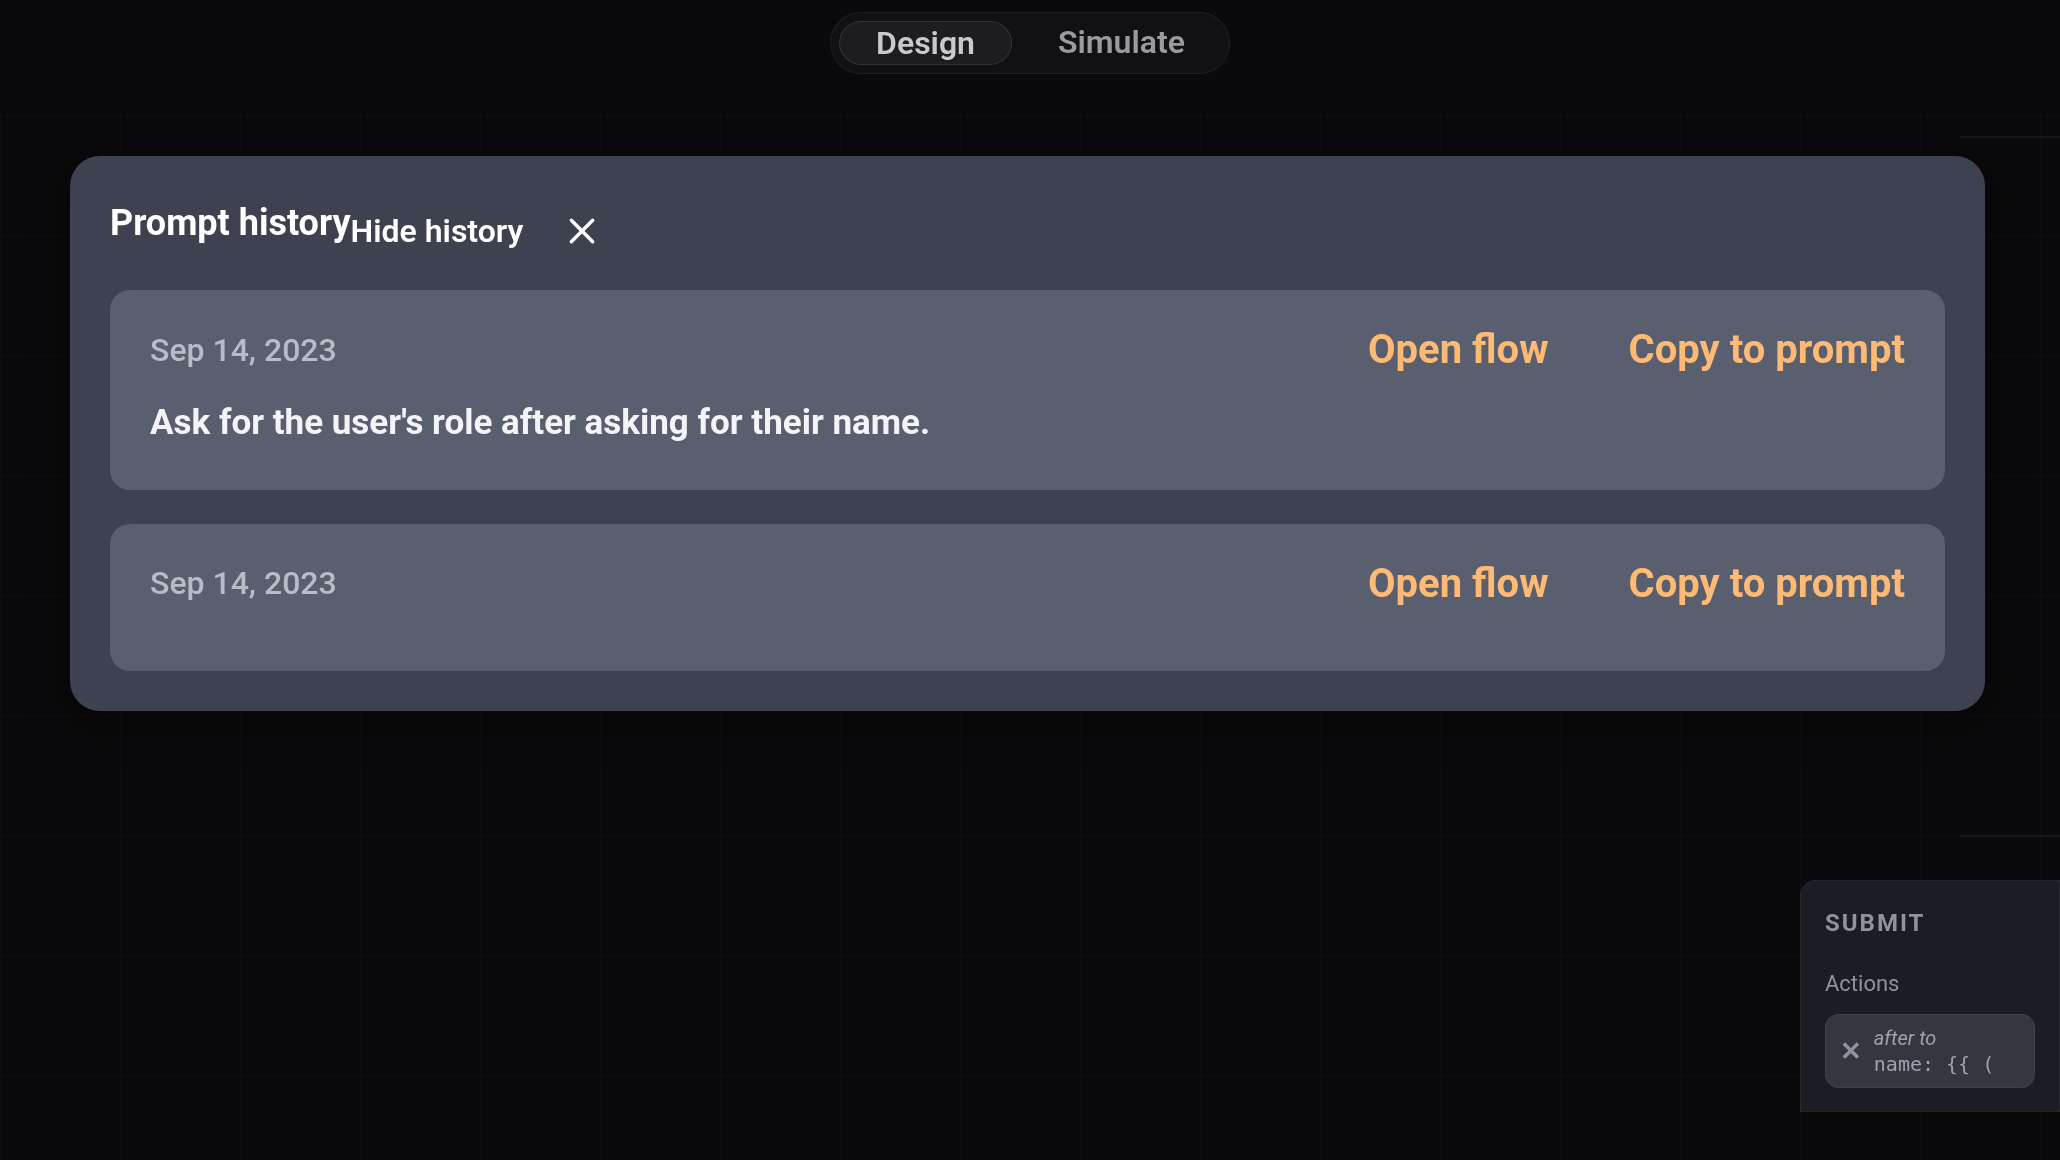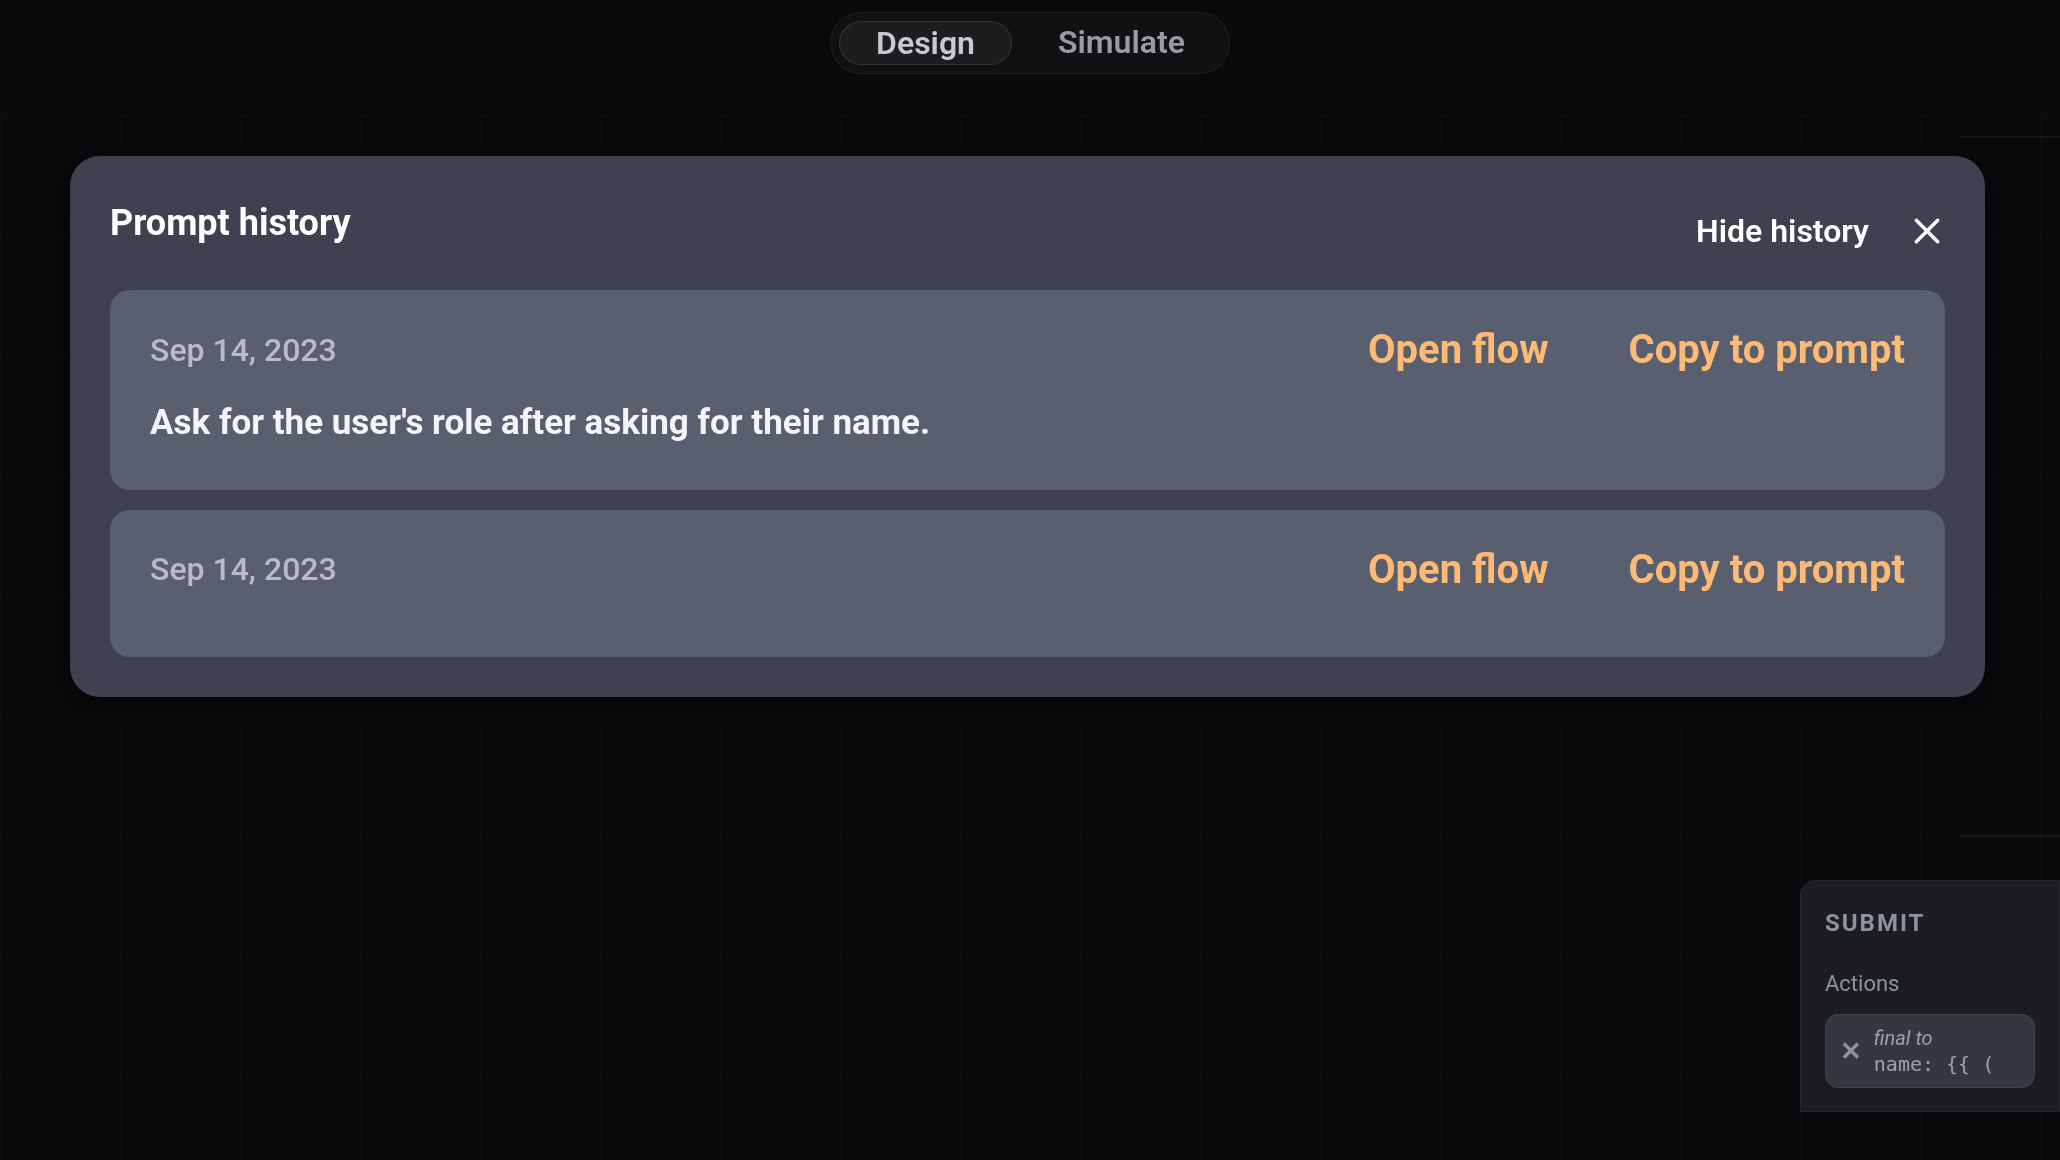--- a/index.html
+++ b/index.html
@@ -60,21 +60,20 @@
       left: 70px;
       width: 1915px;
       background: #3d4150;
       border-radius: 30px;
       padding: 40px 40px 40px 40px;
       box-shadow: 0 10px 40px rgba(0,0,0,0.5);
     }
     .panel-header {
       display: flex;
       align-items: center;
-      justify-content: space-between;
       margin-bottom: 40px;
     }
     .panel-title {
       color: #ffffff;
       font-size: 36px;
       font-weight: 700;
     }
     .panel-actions {
       display: flex;
       align-items: center;
@@ -93,21 +92,21 @@
       color: #ffffff;
       cursor: pointer;
       display: flex;
       align-items: center;
       justify-content: center;
     }
     .close-btn svg { width: 32px; height: 32px; }
     .history-list {
       display: flex;
       flex-direction: column;
-      gap: 20px;
+      gap: 34px;
     }
     .history-item {
       background: #5a5f6f;
       border-radius: 20px;
       padding: 36px 40px 40px 40px;
     }
     .item-header {
       display: flex;
       align-items: center;
       gap: 80px;
@@ -210,21 +209,21 @@
   <div class="tab active">Design</div>
   <div class="tab">Simulate</div>
 </div>
 
 <div class="bg-panel">
   <h3>SUBMIT</h3>
   <div class="lbl">Actions</div>
   <div class="action-pill">
     <span class="x">✕</span>
     <span class="txt">
-      <span>final to</span><br>
+      <span>after to</span><br>
       <span class="mono">name:  {{ (</span>
     </span>
   </div>
 </div>
 
 <div class="panel">
   <div class="panel-header">
     <div class="panel-title">Prompt history</div>
     <div class="panel-actions">
       <div class="hide-link">Hide history</div>

